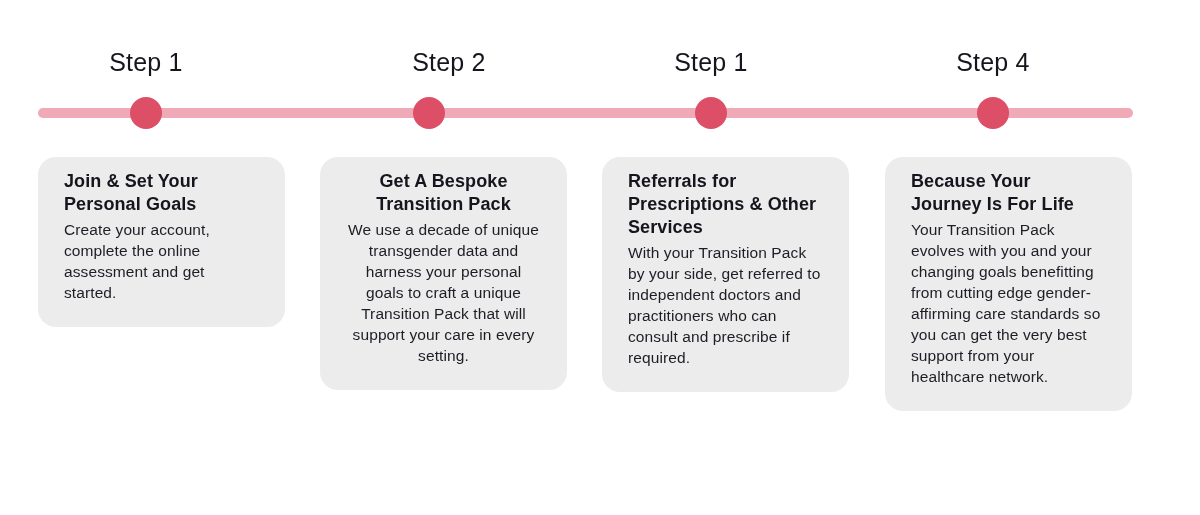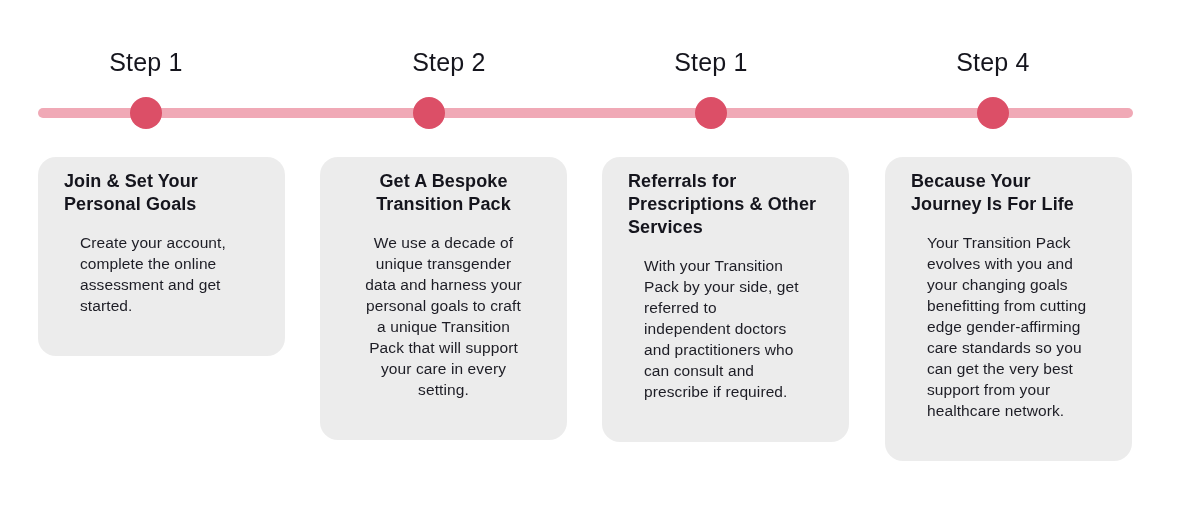--- a/index.html
+++ b/index.html
@@ -74,21 +74,21 @@
   .card.c4 { left: 885px; }
   .card h3 {
     margin: 0 0 3px 0;
     font-size: 18px;
     line-height: 23px;
     font-weight: 700;
     color: #15151d;
     letter-spacing: 0.1px;
   }
   .card p {
-    margin: 16px;
+    margin: 0;
     font-size: 15.5px;
     line-height: 21px;
     font-weight: 400;
     color: #1d1d25;
     letter-spacing: 0.1px;
   }
 </style>
 </head>
 <body>
 

